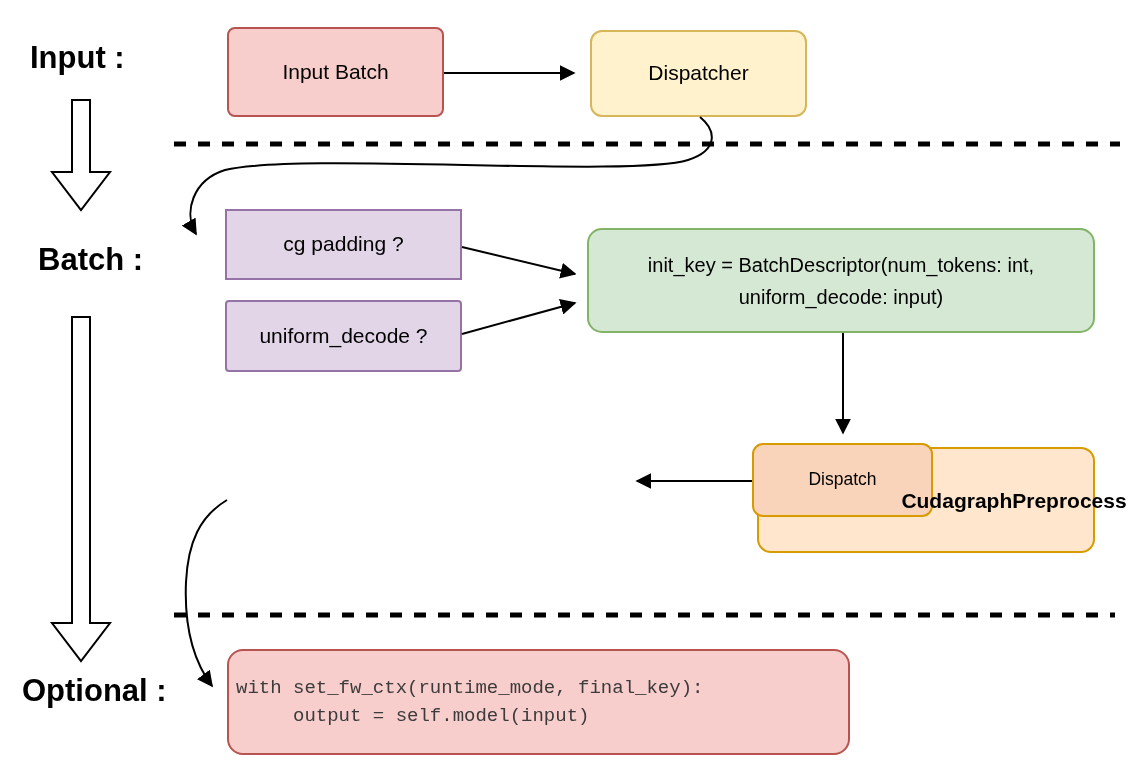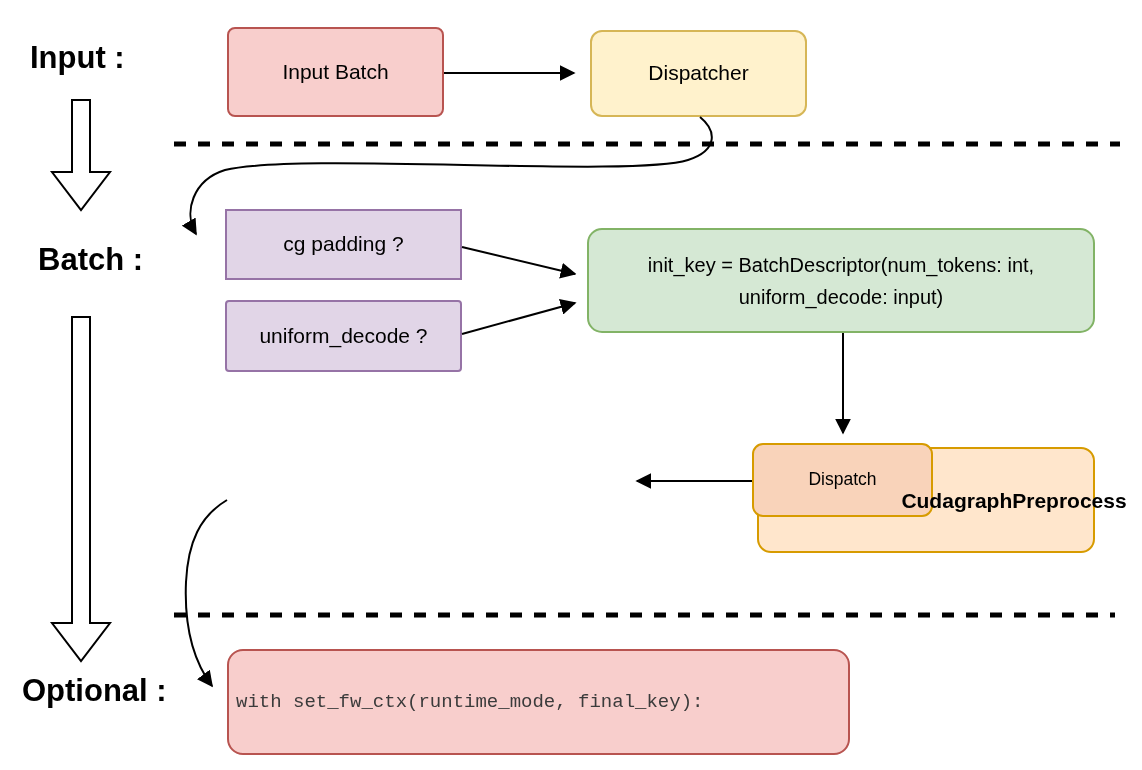--- a/index.html
+++ b/index.html
@@ -76,20 +76,21 @@
 
   <div class="box orange" id="dispatcher-outer"></div>
   <div class="box orange-inner" id="dispatch-inner">Dispatch</div>
   <div id="dispatcher-label">
     <div>Cudagraph</div>
     <div>Preprocess</div>
   </div>
 
   <div class="box pink" id="code-box">
     <div class="code-line">with set_fw_ctx(runtime_mode, final_key):</div>
+    <div class="code-line">     output = self.model(input)</div>
   </div>
 
   <svg id="arrow-layer" viewBox="0 0 1142 770" xmlns="http://www.w3.org/2000/svg">
     <defs>
       <marker id="arrowhead" viewBox="0 0 10 10" refX="9" refY="5" markerWidth="8" markerHeight="8" orient="auto-start-reverse">
         <path d="M0,0 L10,5 L0,10 Z"></path>
       </marker>
     </defs>
 
     <path class="dashed-line" d="M174 144 H1120"></path>

